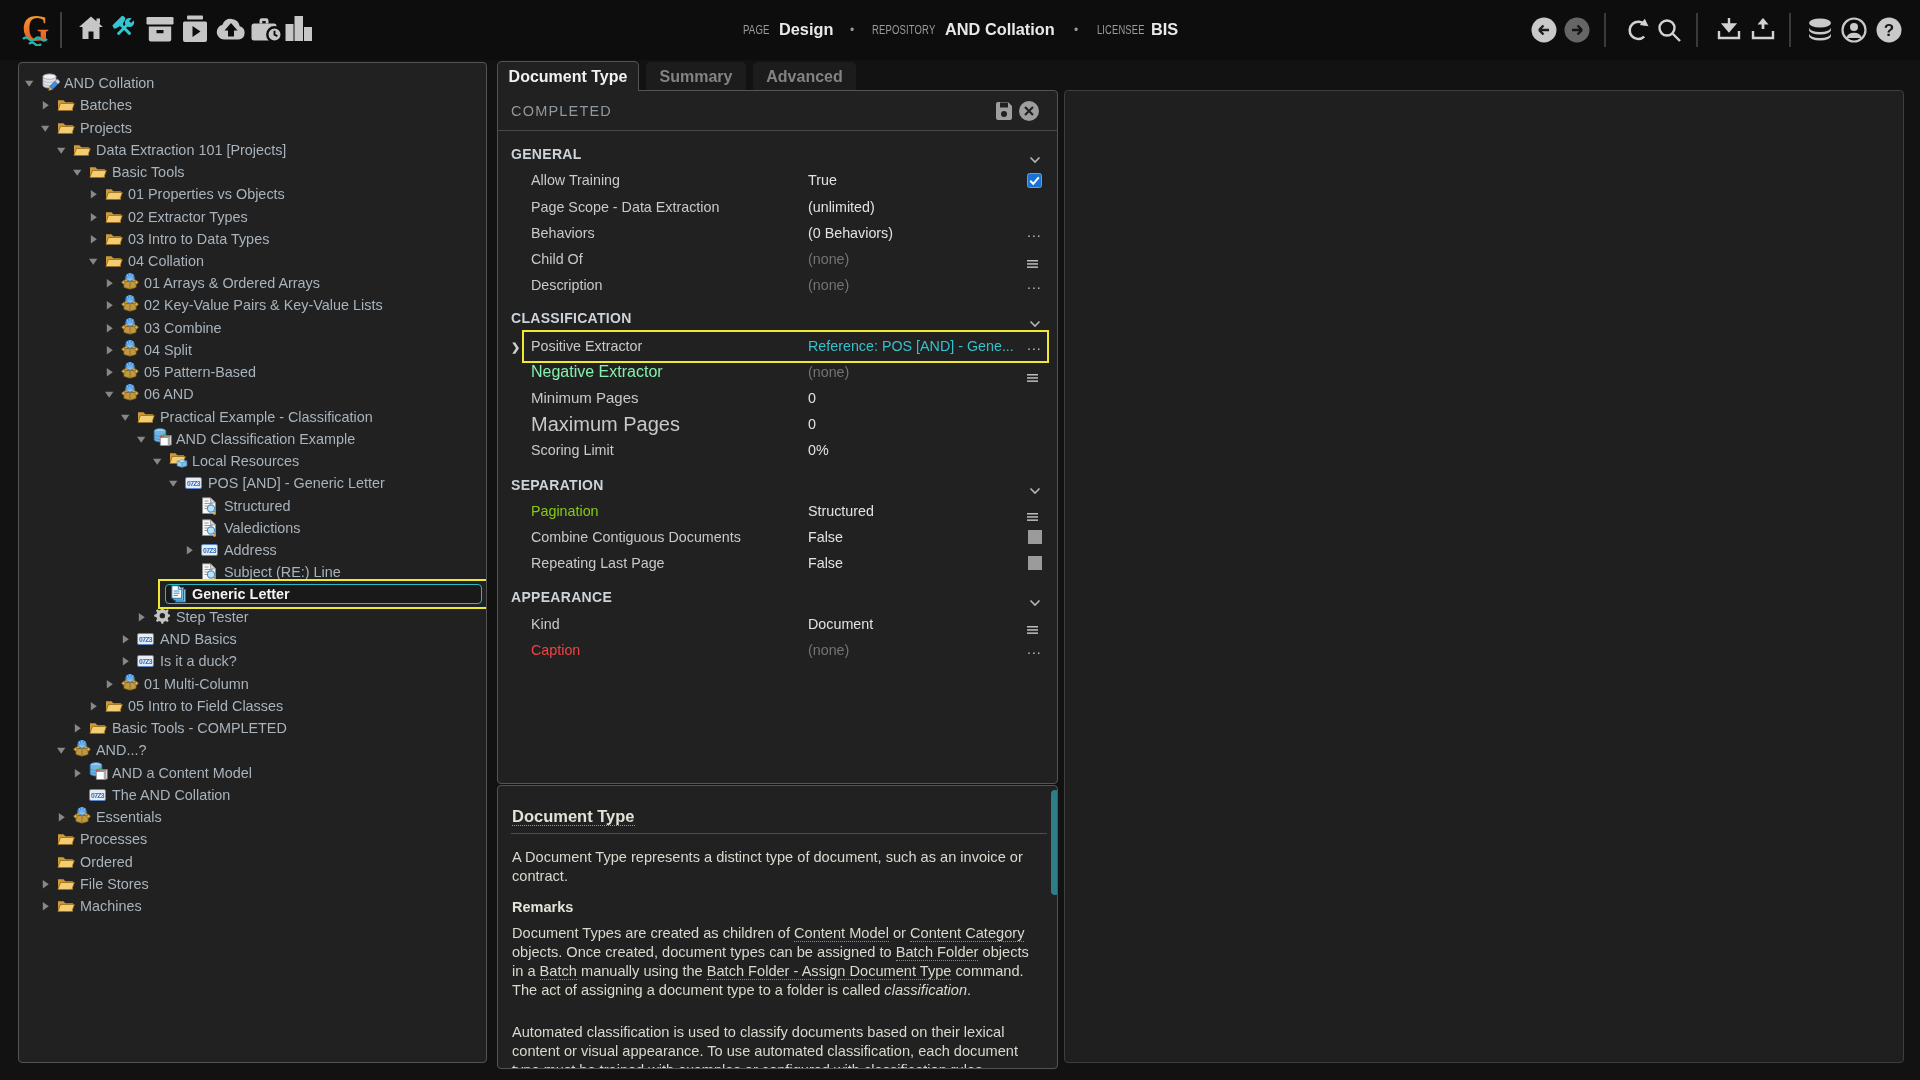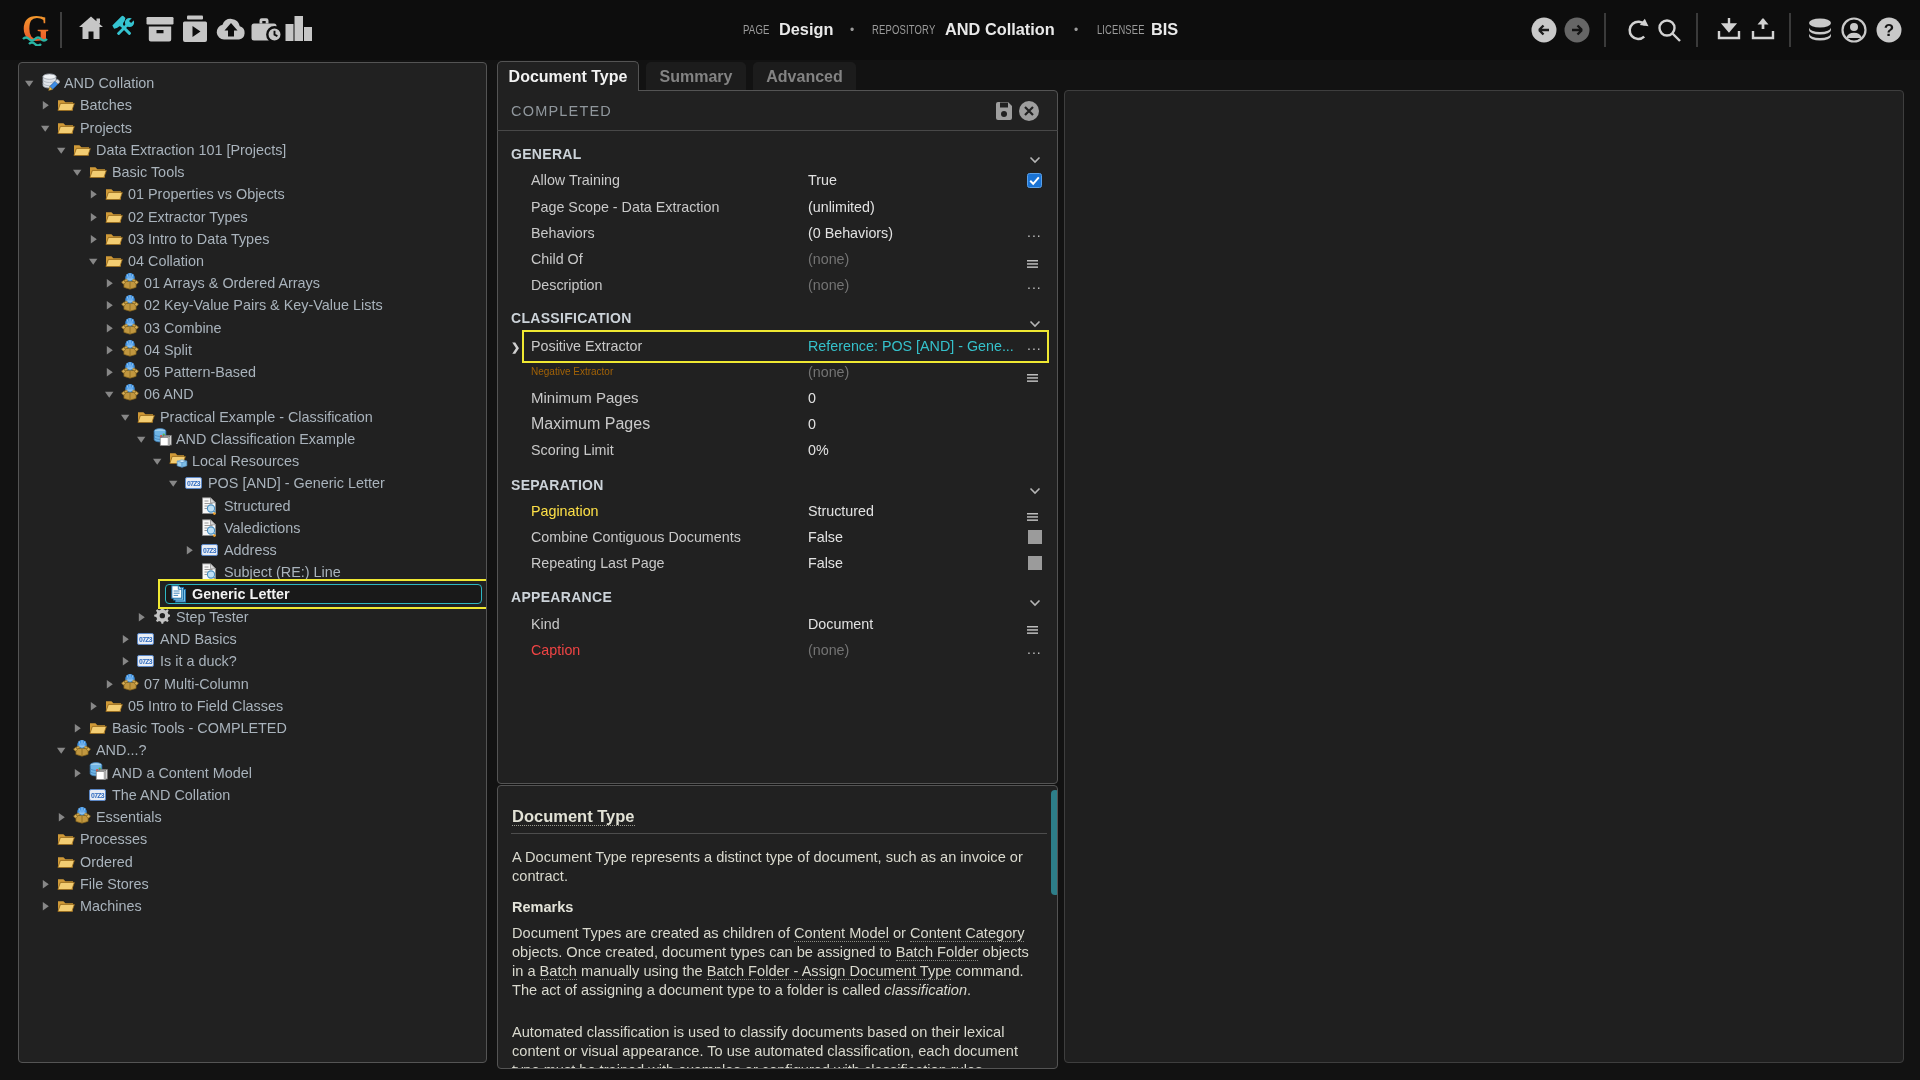--- a/index.html
+++ b/index.html
@@ -380,21 +380,21 @@
 <div style="position:absolute;left:102px;top:609.6px"><svg width="18" height="18" viewBox="0 0 18 18" style="margin-top:0px">
           <circle cx="9" cy="5.8" r="4.7" fill="#3d92e4"></circle>
           <path d="M4.3 7.2 h9.4 M9 1.1 v9.4 M5.9 2.2 c1.7 2.2 1.7 5.2 0 7.2 M12.1 2.2 c-1.7 2.2 -1.7 5.2 0 7.2" stroke="#bcdcf5" stroke-width="0.7" fill="none"></path>
           <path d="M2.9 8.3 L6.2 9.4 H11.8 L15.1 8.3 L15.1 15.4 L9 17.2 L2.9 15.4 Z" fill="#c1973f" stroke="#7a5c18" stroke-width="0.7"></path>
           <path d="M9 10 V17" stroke="#8a6a22" stroke-width="0.8"></path>
           <path d="M2.9 8.3 L0.5 10 L2.2 12.2 L4.6 10.6 Z" fill="#d9b05a" stroke="#7a5c18" stroke-width="0.6"></path>
           <path d="M15.1 8.3 L17.5 10 L15.8 12.2 L13.4 10.6 Z" fill="#d9b05a" stroke="#7a5c18" stroke-width="0.6"></path>
           <path d="M2.9 8.3 L5.4 6.9 L7 8.6 L4.8 9.8 Z" fill="#cda44c" stroke="#7a5c18" stroke-width="0.5"></path>
           <path d="M15.1 8.3 L12.6 6.9 L11 8.6 L13.2 9.8 Z" fill="#cda44c" stroke="#7a5c18" stroke-width="0.5"></path>
         </svg></div>
-<div style="position:absolute;left:125px;top:609.6px;height:22px;line-height:22px;white-space:nowrap">07 Multi-Column</div>
+<div style="position:absolute;left:125px;top:609.6px;height:22px;line-height:22px;white-space:nowrap">01 Multi-Column</div>
 <div style="position:absolute;left:68px;top:631.8px"><svg width="12" height="12" viewBox="0 0 12 12" style="margin-top:5px">
           <polygon points="3.8,2 9.8,6.2 3.8,10.4" fill="#878787"></polygon>
         </svg></div>
 <div style="position:absolute;left:86px;top:631.8px"><svg width="18" height="15" viewBox="0 0 18 15" style="margin-top:3px">
           <path d="M1 3.2 L6.4 3.2 L8.4 5.2 L16 5.2 L16 13.5 L1 13.5 Z" fill="#d09a38"></path>
           <path d="M3.4 6.4 L17.4 6.4 L14.9 13.5 L0.9 13.5 Z" fill="#f3cd72" stroke="#8f6317" stroke-width="0.8"></path>
         </svg></div>
 <div style="position:absolute;left:109px;top:631.8px;height:22px;line-height:22px;white-space:nowrap">05 Intro to Field Classes</div>
 <div style="position:absolute;left:52px;top:654.0px"><svg width="12" height="12" viewBox="0 0 12 12" style="margin-top:5px">
           <polygon points="3.8,2 9.8,6.2 3.8,10.4" fill="#878787"></polygon>
@@ -523,38 +523,38 @@
 <div style="position:absolute;left:1027px;top:270.5px;height:26px;line-height:26px;font-size:14px;color:#c0c0c0;letter-spacing:1px">...</div>
 <div style="position:absolute;left:511px;top:305px;height:26px;line-height:26px;font-weight:bold;font-size:14px;color:#ccd3d9;letter-spacing:0.3px">CLASSIFICATION</div>
 <div style="position:absolute;left:1029px;top:314px"><svg width="12" height="8" viewBox="0 0 12 8" style="">
       <polyline points="1.5,1.5 6,6 10.5,1.5" fill="none" stroke="#b5b5b5" stroke-width="1.6"></polyline>
     </svg></div>
 <div style="position:absolute;left:522px;top:329.5px;width:527px;height:33px;border:2.5px solid #f0e832"></div>
 <div style="position:absolute;left:511px;top:334px;height:26px;line-height:26px;font-size:11px;color:#cfcfcf;font-weight:bold">❯</div>
 <div style="position:absolute;left:531px;top:333px;height:26px;line-height:26px;font-size:14.3px;color:#c9c9c9;white-space:nowrap">Positive Extractor</div>
 <div style="position:absolute;left:808px;top:333px;height:26px;line-height:26px;font-size:14.3px;color:#35c1cb;white-space:nowrap">Reference: POS [AND] - Gene...</div>
 <div style="position:absolute;left:1027px;top:332px;height:26px;line-height:26px;font-size:14px;color:#c0c0c0;letter-spacing:1px">...</div>
-<div style="position:absolute;left:531px;top:359px;height:26px;line-height:26px;font-size:10px;color:#a16207;white-space:nowrap">Negative Extractor</div>
+<div style="position:absolute;left:531px;top:359px;height:26px;line-height:26px;font-size:16px;color:#86efac;white-space:nowrap">Negative Extractor</div>
 <div style="position:absolute;left:808px;top:359px;height:26px;line-height:26px;font-size:14.3px;color:#737373;white-space:nowrap">(none)</div>
 <div style="position:absolute;left:1027px;top:367.5px"><svg width="11" height="8" viewBox="0 0 11 8" style="">
       <rect y="0" width="11" height="1.5" fill="#bdbdbd"></rect>
       <rect y="3.2" width="11" height="1.5" fill="#bdbdbd"></rect>
       <rect y="6.4" width="11" height="1.5" fill="#bdbdbd"></rect>
     </svg></div>
 <div style="position:absolute;left:531px;top:385px;height:26px;line-height:26px;font-size:15px;color:#c9c9c9;white-space:nowrap">Minimum Pages</div>
 <div style="position:absolute;left:808px;top:385px;height:26px;line-height:26px;font-size:14.3px;color:#e2e2e2;white-space:nowrap">0</div>
-<div style="position:absolute;left:531px;top:411px;height:26px;line-height:26px;font-size:16px;color:#c9c9c9;white-space:nowrap">Maximum Pages</div>
+<div style="position:absolute;left:531px;top:411px;height:26px;line-height:26px;font-size:20px;color:#c9c9c9;white-space:nowrap">Maximum Pages</div>
 <div style="position:absolute;left:808px;top:411px;height:26px;line-height:26px;font-size:14.3px;color:#e2e2e2;white-space:nowrap">0</div>
 <div style="position:absolute;left:531px;top:437px;height:26px;line-height:26px;font-size:14.3px;color:#c9c9c9;white-space:nowrap">Scoring Limit</div>
 <div style="position:absolute;left:808px;top:437px;height:26px;line-height:26px;font-size:14.3px;color:#e2e2e2;white-space:nowrap">0%</div>
 <div style="position:absolute;left:511px;top:471.5px;height:26px;line-height:26px;font-weight:bold;font-size:14px;color:#ccd3d9;letter-spacing:0.3px">SEPARATION</div>
 <div style="position:absolute;left:1029px;top:480.5px"><svg width="12" height="8" viewBox="0 0 12 8" style="">
       <polyline points="1.5,1.5 6,6 10.5,1.5" fill="none" stroke="#b5b5b5" stroke-width="1.6"></polyline>
     </svg></div>
-<div style="position:absolute;left:531px;top:498px;height:26px;line-height:26px;font-size:14.3px;color:#fde047;white-space:nowrap">Pagination</div>
+<div style="position:absolute;left:531px;top:498px;height:26px;line-height:26px;font-size:14.3px;color:#84cc16;white-space:nowrap">Pagination</div>
 <div style="position:absolute;left:808px;top:498px;height:26px;line-height:26px;font-size:14.3px;color:#e2e2e2;white-space:nowrap">Structured</div>
 <div style="position:absolute;left:1027px;top:506.5px"><svg width="11" height="8" viewBox="0 0 11 8" style="">
       <rect y="0" width="11" height="1.5" fill="#bdbdbd"></rect>
       <rect y="3.2" width="11" height="1.5" fill="#bdbdbd"></rect>
       <rect y="6.4" width="11" height="1.5" fill="#bdbdbd"></rect>
     </svg></div>
 <div style="position:absolute;left:531px;top:524px;height:26px;line-height:26px;font-size:14.3px;color:#c9c9c9;white-space:nowrap">Combine Contiguous Documents</div>
 <div style="position:absolute;left:808px;top:524px;height:26px;line-height:26px;font-size:14.3px;color:#e2e2e2;white-space:nowrap">False</div>
 <div style="position:absolute;left:1028px;top:530px"><svg width="14" height="14" viewBox="0 0 14 14" style="">
       <rect width="14" height="14" fill="#9b9b9b"></rect>

